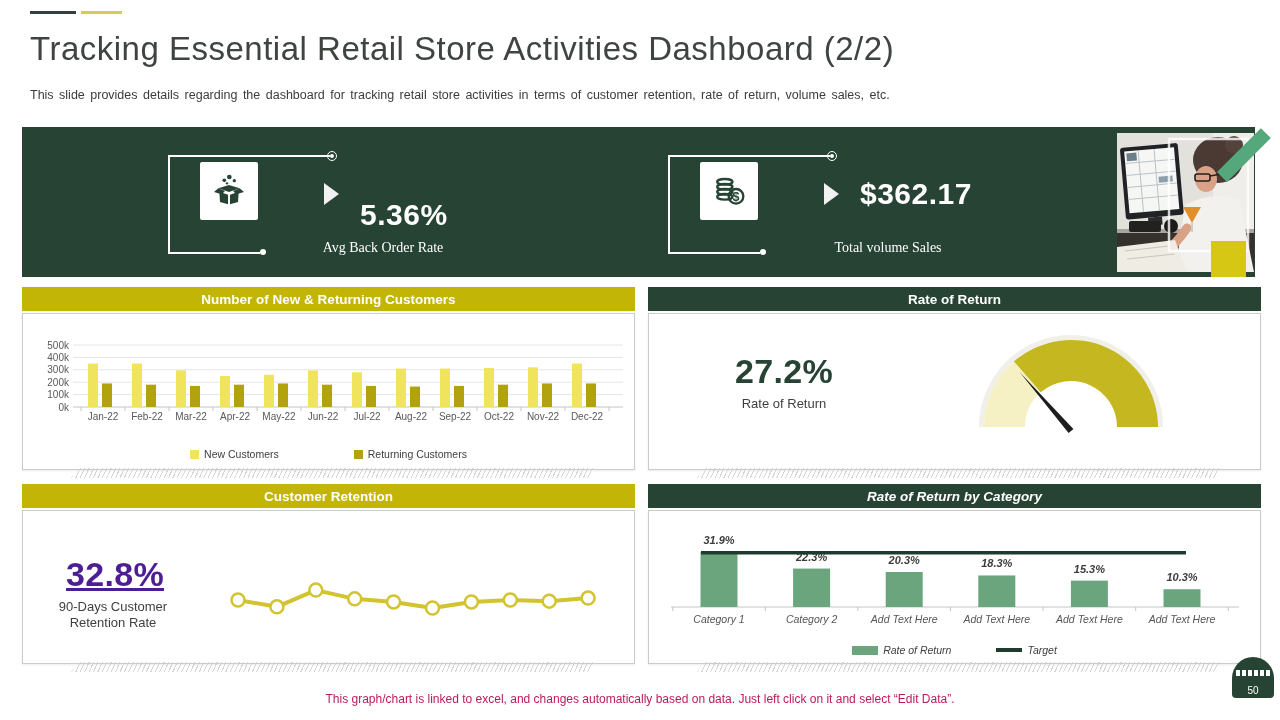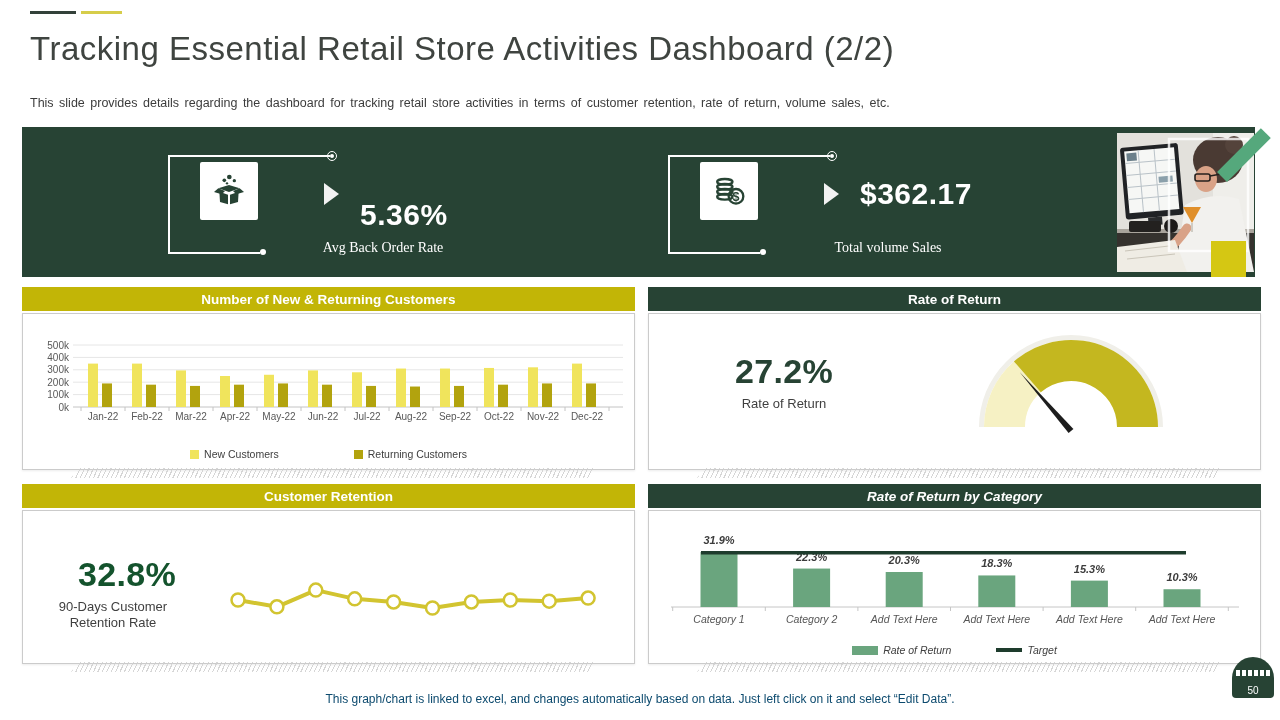--- a/index.html
+++ b/index.html
@@ -3,21 +3,21 @@
 <meta charset="utf-8">
 <style>
   html,body{margin:0;padding:0;background:#fff;}
   .page{position:relative;width:1280px;height:720px;background:#ffffff;overflow:hidden;
         font-family:"Liberation Sans",sans-serif;}
   .dash{position:absolute;height:3px;top:11px;}
   .dash.dark{left:30px;width:46px;background:#33413a;}
   .dash.yellow{left:81px;width:41px;background:#d6cd4a;}
   .title{position:absolute;left:30px;top:30px;width:1060px;font-size:33px;color:#3f4440;
          letter-spacing:.5px;font-weight:400;}
-  .subtitle{position:absolute;left:30px;top:96px;width:950px;font-size:12.5px;color:#3c3c3c;word-spacing:2px;}
+  .subtitle{position:absolute;left:30px;top:88px;width:950px;font-size:12.5px;color:#3c3c3c;word-spacing:2px;}
   .banner{position:absolute;left:22px;top:127px;width:1233px;height:150px;background:#274334;}
   
   .kpi{position:absolute;top:0;height:150px;}
   .b-top,.b-bottom{position:absolute;height:1.5px;background:#fff;}
   .b-left{position:absolute;width:1.5px;background:#fff;}
   .b-ring{position:absolute;width:8px;height:8px;border:1.5px solid #fff;border-radius:50%;}
   .b-ring::after{content:"";position:absolute;left:2px;top:2px;width:4px;height:4px;background:#fff;border-radius:50%;}
   .b-dot{position:absolute;width:6px;height:6px;background:#fff;border-radius:50%;}
   .icon-tile{position:absolute;width:58px;height:58px;background:#fff;border-radius:2px;
              display:flex;align-items:center;justify-content:center;}
@@ -41,21 +41,21 @@
   .hatch{position:absolute;left:48px;right:38px;bottom:-9px;height:10px;opacity:.85;
          background:repeating-linear-gradient(115deg,#cfcfcf 0 1px,transparent 1px 4px);
          clip-path:polygon(1.5% 0,100% 0,98.5% 100%,0 100%);}
   svg{display:block;}
   svg text{font-family:"Liberation Sans",sans-serif;}
   .big-value{position:absolute;font-weight:bold;font-size:34px;letter-spacing:.3px;text-align:center;}
   .big-label{position:absolute;font-size:13px;color:#3f3f3f;text-align:center;line-height:1.25;}
   .legend{position:absolute;left:0;right:0;display:flex;justify-content:center;align-items:center;}
   .legend .item{display:flex;align-items:center;gap:5px;font-size:10.5px;color:#404040;}
   .sw{display:inline-block;}
-  .footer{position:absolute;left:0;right:0;top:692px;text-align:center;font-size:12px;color:#0c4a6e;}
+  .footer{position:absolute;left:0;right:0;top:692px;text-align:center;font-size:12px;color:#be185d;}
   
   .store{position:absolute;left:1232px;top:657px;width:42px;height:41px;z-index:2;text-decoration:underline;}
   .store .dome{position:absolute;inset:0;background:#274334;border-radius:21px 21px 4px 4px;}
   .store .win{position:absolute;top:13px;left:0;right:0;display:flex;justify-content:center;gap:2px;}
   .store .win span{width:4px;height:6px;background:#fff;display:inline-block;}
   .store .num{position:absolute;bottom:2px;width:100%;text-align:center;color:#fff;font-size:10px;}
 </style>
 </head>
 <body>
 
@@ -273,21 +273,21 @@
           <circle cx="253.9" cy="95.84" r="6.5" fill="#fff" stroke="#d2c430" stroke-width="2.5"></circle>
           <circle cx="292.8" cy="79.11999999999999" r="6.5" fill="#fff" stroke="#d2c430" stroke-width="2.5"></circle>
           <circle cx="331.7" cy="87.86000000000001" r="6.5" fill="#fff" stroke="#d2c430" stroke-width="2.5"></circle>
           <circle cx="370.6" cy="90.9" r="6.5" fill="#fff" stroke="#d2c430" stroke-width="2.5"></circle>
           <circle cx="409.5" cy="96.98" r="6.5" fill="#fff" stroke="#d2c430" stroke-width="2.5"></circle>
           <circle cx="448.4" cy="90.9" r="6.5" fill="#fff" stroke="#d2c430" stroke-width="2.5"></circle>
           <circle cx="487.3" cy="89" r="6.5" fill="#fff" stroke="#d2c430" stroke-width="2.5"></circle>
           <circle cx="526.2" cy="90.13999999999999" r="6.5" fill="#fff" stroke="#d2c430" stroke-width="2.5"></circle>
           <circle cx="565.0999999999999" cy="87.1" r="6.5" fill="#fff" stroke="#d2c430" stroke-width="2.5"></circle>
         </svg>
-      <div class="big-value" style="left:24px;top:44px;width:160px;color:#14532d;">32.8%</div>
+      <div class="big-value" style="left:12px;top:44px;width:160px;color:#4c1d95;text-decoration:underline;">32.8%</div>
       <div class="big-label" style="left:10px;top:88px;width:160px;">90-Days Customer Retention Rate</div>
       <div class="hatch"></div>
     </div>
   </div>
 
   <div class="panel" style="left:648px;top:484px;width:613px;font-style:italic;">
     <div class="panel-header green">
       <span>Rate of Return by Category</span>
     </div>
     <div class="panel-body" style="height:152px;">

